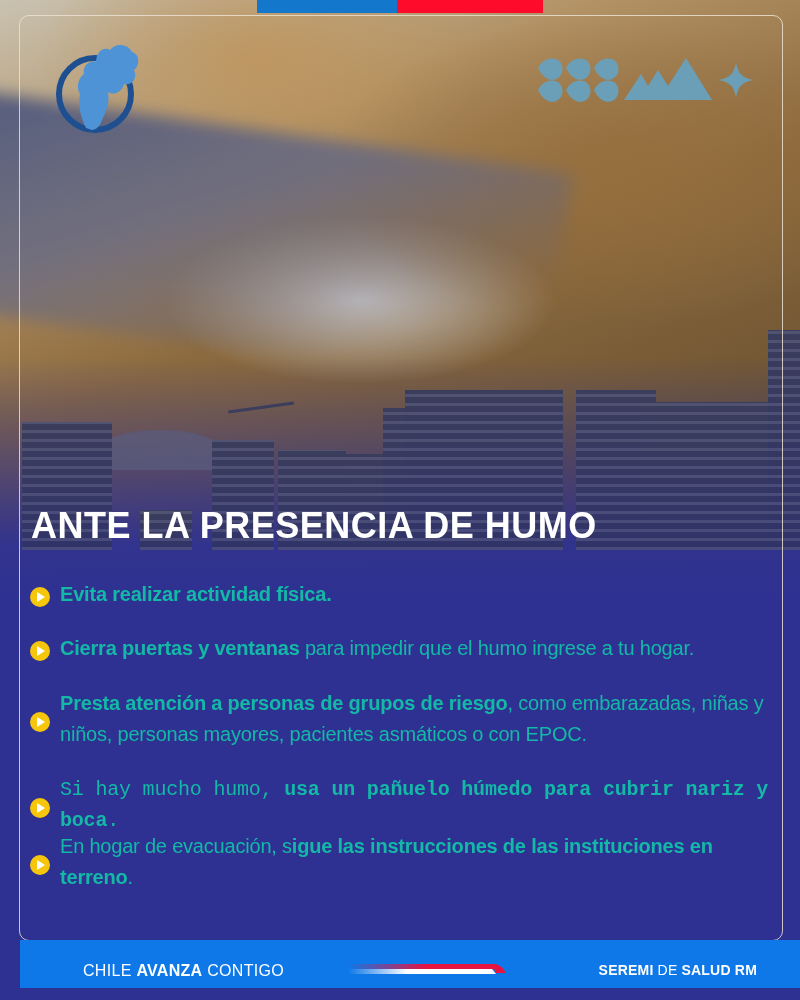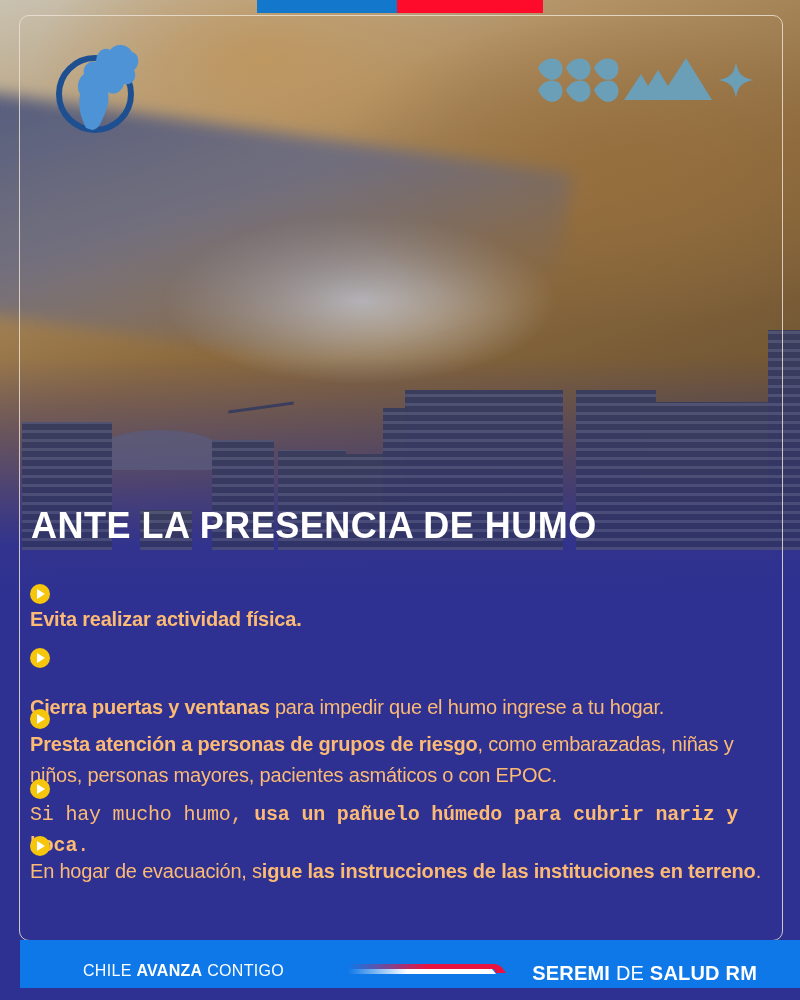--- a/index.html
+++ b/index.html
@@ -29,29 +29,29 @@
 
   .frame { position: absolute; left: 19px; top: 15px; width: 764px; height: 926px; border: 1.5px solid rgba(235,225,210,0.85); border-radius: 10px; z-index: 4; pointer-events: none; }
 
   .logo-left { position: absolute; left: 52px; top: 36px; width: 92px; height: 98px; z-index: 6; }
   .logo-right { position: absolute; left: 536px; top: 56px; width: 224px; height: 46px; z-index: 6; }
 
   .title { position: absolute; left: 31px; top: 505px; z-index: 6; color: #ffffff; font-weight: 700;
     font-size: 36px; letter-spacing: 0.5px; font-family: "Liberation Sans", sans-serif; white-space: nowrap; }
 
   .bullets { position: absolute; left: 30px; top: 575px; width: 740px; z-index: 6; }
-  .bullet { position: absolute; left: 0; display: flex; align-items: flex-start; color: #fdba74; font-size: 20px; line-height: 31px; flex-direction: column; }
+  .bullet { position: absolute; left: 0; display: flex; align-items: center; color: #14b8a6; font-size: 20px; line-height: 31px; }
   .bullet .icon { flex: 0 0 20px; width: 20px; height: 20px; margin-top: 5px; margin-right: 10px; border-radius: 50%; background: #f6c60c; position: relative; }
   .bullet .icon::after { content: ""; position: absolute; left: 7px; top: 5px; border-left: 8px solid #ffffff; border-top: 5px solid transparent; border-bottom: 5px solid transparent; }
   .bullet .text { font-weight: 400; letter-spacing: -0.2px; }
   .bullet b { font-weight: 700; }
 
   .footer { position: absolute; left: 0; top: 940px; width: 800px; height: 48px; background: #0e78e8; z-index: 6; margin-left: 20px; }
   .footer .left { position: absolute; left: 63px; top: 22px; color: #fff; font-size: 16px; letter-spacing: 0.3px; }
-  .footer .right { position: absolute; right: 63px; top: 22px; color: #fff; font-size: 20px; letter-spacing: 0.2px; }
+  .footer .right { position: absolute; right: 63px; top: 22px; color: #fff; font-size: 14px; letter-spacing: 0.2px; }
   .footer b { font-weight: 700; }
   .swoosh-wrap { position: absolute; left: 328px; top: 22px; width: 160px; height: 14px; }
 </style>
 </head>
 <body>
 
 <div class="poster">
   <div class="sky-band"></div>
   <div class="mountain"></div>
   <div class="skyline">
@@ -100,25 +100,25 @@
   </svg>
 </div>
 
 <div class="title">ANTE LA PRESENCIA DE HUMO</div>
 
 <div class="bullets">
   <div class="bullet" style="top:4px;">
     <span class="icon"></span>
     <span class="text"><b>Evita realizar actividad física.</b></span>
   </div>
-  <div class="bullet" style="top:68px;gap:24px;">
+  <div class="bullet" style="top:58px;">
     <span class="icon"></span>
     <span class="text"><b>Cierra puertas y ventanas</b><span> para impedir que el humo ingrese a tu hogar.</span></span>
   </div>
-  <div class="bullet" style="top:113px;width:735px;margin-top:16px;">
+  <div class="bullet" style="top:113px;width:735px;">
     <span class="icon"></span>
     <span class="text"><b>Presta atención a personas de grupos de riesgo</b><span>, como embarazadas, niñas y niños, personas mayores, pacientes asmáticos o con EPOC.</span></span>
   </div>
   <div class="bullet" style="top:199px;font-family:Liberation Mono, monospace;">
     <span class="icon"></span>
     <span class="text"><span>Si hay mucho humo, </span><b>usa un pañuelo húmedo para cubrir nariz y boca</b><span>.</span></span>
   </div>
   <div class="bullet" style="top:256px;width:735px;">
     <span class="icon"></span>
     <span class="text"><span>En hogar de evacuación, s</span><b>igue las instrucciones de las instituciones en terreno</b><span>.</span></span>

